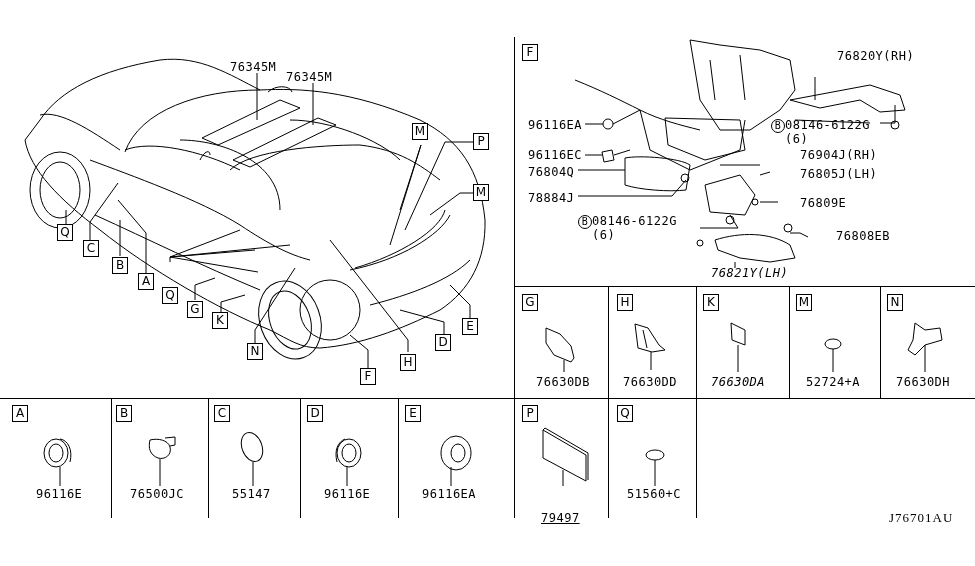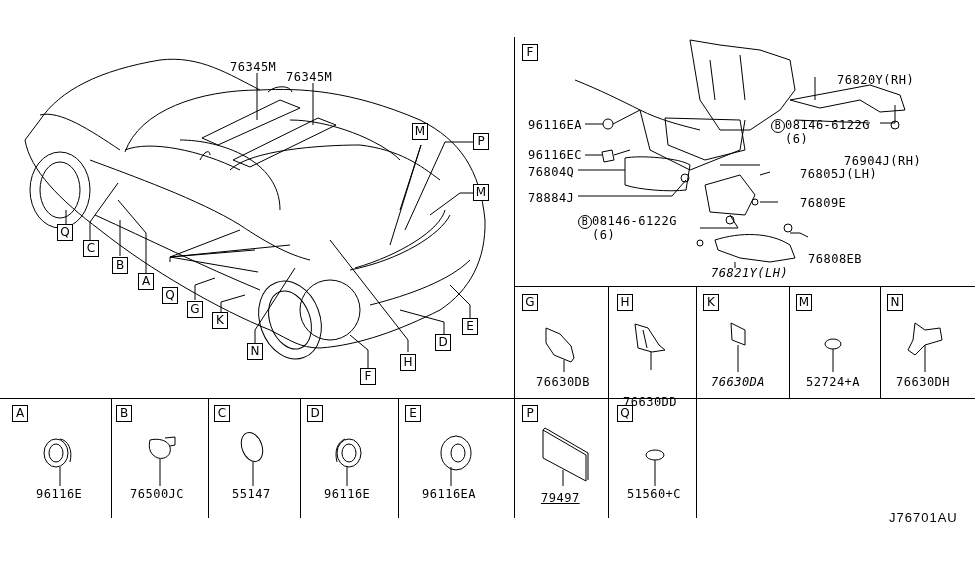--- a/index.html
+++ b/index.html
@@ -2,21 +2,21 @@
 <html><head>
 <meta charset="utf-8">
 <style>
   html, body { margin:0; padding:0; background:#fff; }
   body { width:975px; height:566px; position:relative; overflow:hidden; font-family:"DejaVu Sans Mono", monospace; color:#000; }
   .lbl { position:absolute; font-size:12px; letter-spacing:0.5px; white-space:nowrap; line-height:1; }
   .box { position:absolute; border:1px solid #000; font-size:12px; width:14px; height:15px; text-align:center; line-height:15px; background:#fff; font-family:"DejaVu Sans", sans-serif; }
   .line { position:absolute; background:#000; }
   svg.art { position:absolute; left:0; top:0; }
   svg.art * { fill:none; stroke:#000; stroke-width:1; }
-  .code { position:absolute; font-size:13px; letter-spacing:1px; font-family:Liberation Sans, sans-serif; }
+  .code { position:absolute; font-size:13px; letter-spacing:1px; font-family:Liberation Serif, serif; }
 </style>
 </head>
 <body>
 
 <div class="line" style="left:514px;top:37px;width:1px;height:481px;"></div>
 <div class="line" style="left:514px;top:286px;width:461px;height:1px;"></div>
 <div class="line" style="left:0;top:398px;width:975px;height:1px;"></div>
 <div class="line" style="left:608px;top:286px;width:1px;height:232px;"></div>
 <div class="line" style="left:696px;top:286px;width:1px;height:232px;"></div>
 <div class="line" style="left:789px;top:286px;width:1px;height:112px;"></div>
@@ -172,51 +172,51 @@
 <div class="lbl" style="left:528px;top:119px;">96116EA</div>
 <div class="lbl" style="left:528px;top:149px;">96116EC</div>
 <div class="lbl" style="left:528px;top:166px;">76804Q</div>
 <div class="lbl" style="left:528px;top:192px;">78884J</div>
 
 <div class="lbl" style="left:578px;top:215px;">
   <span style="display:inline-block;border:1px solid #000;border-radius:50%;width:12px;height:12px;text-align:center;font-size:10px;line-height:12px;">B</span><span>08146-6122G</span>
 </div>
 <div class="lbl" style="left:592px;top:229px;">(6)</div>
 
-<div class="lbl" style="left:837px;top:50px;margin-top:24px;">76820Y(RH)</div>
+<div class="lbl" style="left:837px;top:50px;">76820Y(RH)</div>
 <div class="lbl" style="left:771px;top:119px;">
   <span style="display:inline-block;border:1px solid #000;border-radius:50%;width:12px;height:12px;text-align:center;font-size:10px;line-height:12px;">B</span><span>08146-6122G</span>
 </div>
 <div class="lbl" style="left:785px;top:133px;">(6)</div>
 
-<div class="lbl" style="left:800px;top:155px;margin-left:44px;">76904J(RH)</div>
+<div class="lbl" style="left:800px;top:149px;">76904J(RH)</div>
 <div class="lbl" style="left:800px;top:168px;">76805J(LH)</div>
 <div class="lbl" style="left:800px;top:197px;">76809E</div>
-<div class="lbl" style="left:808px;top:230px;margin-top:23px;">76808EB</div>
+<div class="lbl" style="left:836px;top:230px;">76808EB</div>
 <div class="lbl" style="left:711px;top:267px;font-style:italic;">76821Y(LH)</div>
 
 <div class="box" style="left:522px;top:294px;">G</div>
 <div class="lbl" style="left:536px;top:376px;">76630DB</div>
 <div class="box" style="left:617px;top:294px;">H</div>
-<div class="lbl" style="left:623px;top:396px;">76630DD</div>
+<div class="lbl" style="left:623px;top:376px;">76630DD</div>
 <div class="box" style="left:703px;top:294px;">K</div>
 <div class="lbl" style="left:711px;top:376px;font-style:italic;">76630DA</div>
 <div class="box" style="left:796px;top:294px;">M</div>
 <div class="lbl" style="left:806px;top:376px;">52724+A</div>
 <div class="box" style="left:887px;top:294px;">N</div>
 <div class="lbl" style="left:896px;top:376px;">76630DH</div>
 
 <div class="box" style="left:12px;top:405px;">A</div>
 <div class="lbl" style="left:36px;top:488px;">96116E</div>
 <div class="box" style="left:116px;top:405px;">B</div>
 <div class="lbl" style="left:130px;top:488px;">76500JC</div>
 <div class="box" style="left:214px;top:405px;">C</div>
 <div class="lbl" style="left:232px;top:488px;">55147</div>
 <div class="box" style="left:307px;top:405px;">D</div>
 <div class="lbl" style="left:324px;top:488px;">96116E</div>
 <div class="box" style="left:405px;top:405px;">E</div>
 <div class="lbl" style="left:422px;top:488px;">96116EA</div>
 <div class="box" style="left:522px;top:405px;">P</div>
-<div class="lbl" style="left:541px;top:492px;text-decoration:underline;">79497</div>
+<div class="lbl" style="left:541px;top:512px;text-decoration:underline;">79497</div>
 <div class="box" style="left:617px;top:405px;">Q</div>
 <div class="lbl" style="left:627px;top:488px;">51560+C</div>
 
 <div class="code" style="left:889px;top:510px;">J76701AU</div>
 
 </body></html>

